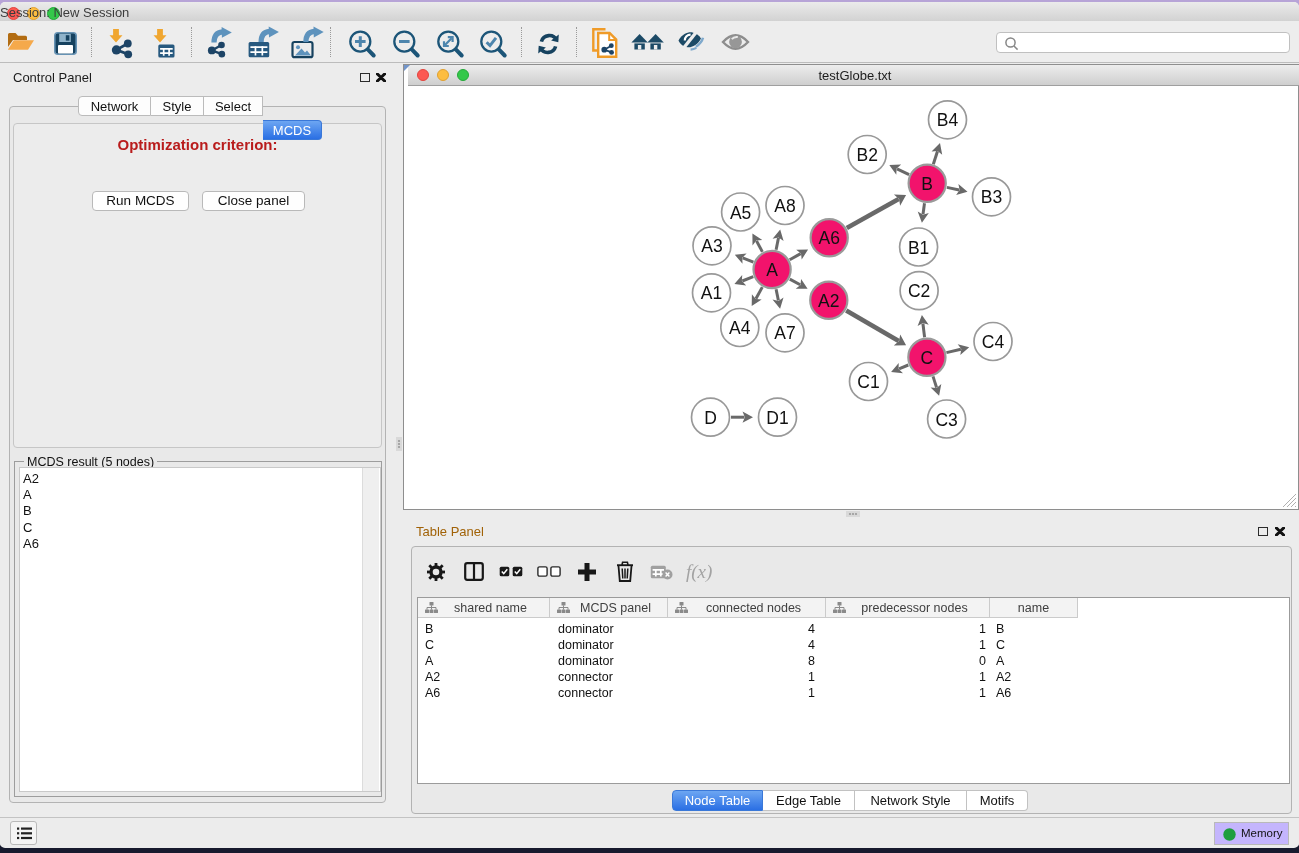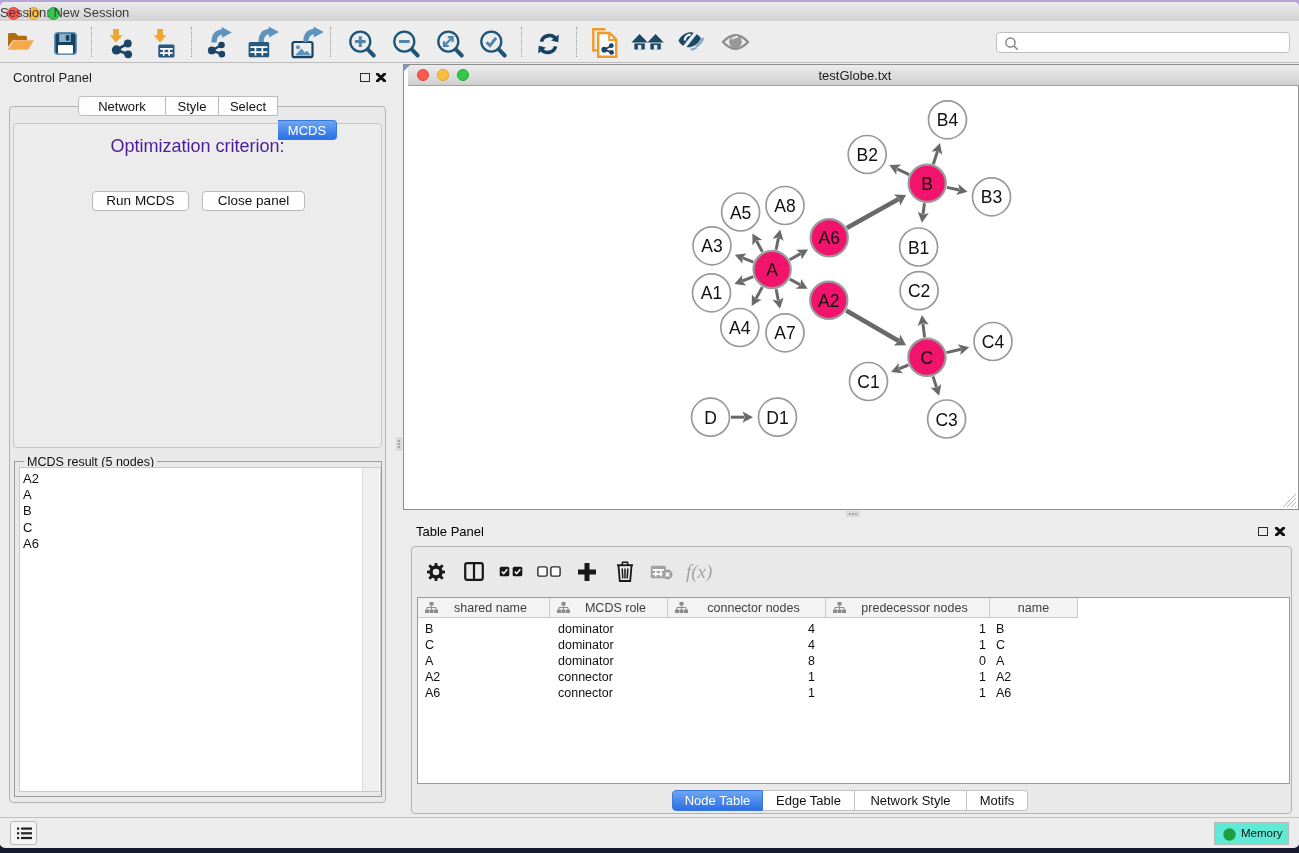--- a/index.html
+++ b/index.html
@@ -19,21 +19,21 @@
 
 #cp-title { left:13px; top:70px; font-size:13px; color:#1c1c1c; }
 .floaticon { width:10px; height:9px; border:1.6px solid #2b2b2b; background:transparent; }
 #cp-panel { left:9px; top:106px; width:377px; height:697px; background:#e9e9e9; border:1px solid #b3b3b3; border-radius:4px; }
 .tabbar { height:20px; display:flex; }
 .tab { height:20px; line-height:19px; font-size:13px; color:#111; text-align:center; background:#fdfdfd; border:1px solid #bbb; border-left:none; }
 .tab.first { border-left:1px solid #bbb; border-radius:4px 0 0 4px; }
 .tab.last { border-radius:0 4px 4px 0;margin-top:24px; }
 .tab.sel { background:linear-gradient(#6da6f2,#2a6fe4); color:#fff; border-color:#3a78d8; }
 #optpanel { left:13px; top:123px; width:369px; height:325px; background:#ececec; border:1px solid #c6c6c6; border-radius:4px; }
-#optlabel { left:0; top:136px; width:395px; text-align:center; font-size:18px; color:#4c1d95; }
+#optlabel { left:0; top:136px; width:395px; text-align:center; font-size:15px; color:#b91c1c;font-weight:bold; }
 #dropdown { left:43px; top:157px; width:310px; height:21px; background:#fff; border:1px solid #b5b5b5; border-radius:5px; }
 #dropdown .txt { left:12px; top:2px; font-size:13.5px; color:#111; }
 #dropdown .step { right:-1px; top:-1px; width:17px; height:21px; border-radius:0 5px 5px 0; background:linear-gradient(#6ba4f5,#2263dd); }
 .btn { height:20px; background:#fefefe; border:1px solid #b9b9b9; border-radius:4px; font-size:13.5px; color:#111; text-align:center; line-height:18px; }
 #mcdsbox { left:14px; top:461px; width:368px; height:336px; border:1px solid #9d9d9d; background:#e9e9e9; }
 #mcdslegend { left:24px; top:455px; background:#e9e9e9; padding:0 3px; font-size:12.5px; color:#111; }
 #mcdslist { left:19px; top:467px; width:362px; height:325px; background:#fff; border:1px solid #c9c9c9; font-size:13px; color:#111; }
 #mcdslist { padding-top:3px; } #mcdslist div { padding-left:3px; height:16.2px; line-height:16.2px; }
 #mcdsscroll { left:362px; top:468px; width:17px; height:323px; background:#efefef; border-left:1px solid #dcdcdc; }
 
@@ -44,21 +44,21 @@
 
 #tp-title { left:416px; top:524px; font-size:13px; color:#1c1c1c; }
 #tp-panel { left:411px; top:546px; width:881px; height:268px; background:#e9e9e9; border:1px solid #b3b3b3; border-radius:4px; }
 #tbl { left:417px; top:597px; width:873px; height:187px; background:#fff; border:1px solid #9b9b9b; }
 .th { top:0; height:20px; background:#f3f3f3; border-right:1px solid #cbcbcb; border-bottom:1px solid #cbcbcb; font-size:12.5px; color:#404040; text-align:center; line-height:20px; }
 .td { font-size:12.5px; color:#111; height:16px; line-height:16px; }
 
 .btab { top:790px; height:21px; line-height:20px; font-size:13px; text-align:center; background:#fff; border:1px solid #c2c2c2; border-left:none; color:#111; }
 
 #statusbar { left:0; top:817px; width:1299px; height:29px; background:#ececec; border-top:1px solid #c3c3c3; }
-#memorybtn { left:1214px; top:822px; width:75px; height:23px; background:#5eead4; border:1px solid #b9b9b9; font-size:11.5px; color:#111; }
+#memorybtn { left:1214px; top:822px; width:75px; height:23px; background:#c4b5fd; border:1px solid #b9b9b9; font-size:11.5px; color:#111; }
 #listbtn { left:10px; top:821px; width:27px; height:24px; background:#f4f4f4; border:1px solid #b9b9b9; border-radius:3px; }
 </style></head><body>
 <div class="abs" id="deskTop"></div>
 <div class="abs" id="mainwin">
 <div class="abs" style="left:0;top:-2px;width:1299px;height:853px">
 
 <div class="abs" id="titlebar">
  <div class="abs tl" style="left:7px; background:#fc5852; border:0.5px solid #e2443e;"></div>
  <div class="abs tl" style="left:27px; background:#fdbd40; border:0.5px solid #e0a030;"></div>
  <div class="abs tl" style="left:47px; background:#34c84a; border:0.5px solid #24a939;"></div>
@@ -211,21 +211,21 @@
 </div>
       <div class="abs" id="cp-title" style="left:13px;top:70px;font-size:13px;color:#1c1c1c">Control Panel</div>
 <div class="abs floaticon" style="left:360px;top:73px"></div>
 <svg class="abs" style="left:376px;top:73px" width="10" height="9" viewBox="0 0 10 9">
 <path d="M1.4 1 L8.6 8 M8.6 1 L1.4 8" stroke="#111" stroke-width="3" stroke-linecap="round"></path>
       </svg>
       <div class="abs" id="cp-panel"></div>
       <div class="abs" id="optpanel"></div>
       <div class="abs" id="optlabel">Optimization criterion:</div>
       <div class="abs tabbar" style="left:78px;top:96px">
-<div class="tab first" style="width:88px">Network</div>
+<div class="tab first" style="width:73px">Network</div>
 <div class="tab" style="width:53px">Style</div>
 <div class="tab" style="width:59px">Select</div>
 <div class="tab sel last" style="width:59px">MCDS</div>
 </div>
       <div class="abs btn" style="left:92px;top:191px;width:97px">Run MCDS</div>
 <div class="abs btn" style="left:202px;top:191px;width:103px">Close panel</div>
       <div class="abs" id="mcdsbox"></div>
 <div class="abs" id="mcdslegend">MCDS result (5 nodes)</div>
 <div class="abs" id="mcdslist">
         <div>A2</div>
@@ -325,21 +325,21 @@
 <text x="777.5" y="417.7" font-size="17.5" fill="#111" text-anchor="middle" dominant-baseline="central" font-family="Liberation Sans, sans-serif">D1</text>
 </svg>
 <svg class="abs" style="right:1px;bottom:1px" width="15" height="15" viewBox="0 0 15 15">
 <path d="M14 1 L1 14 M14 5 L5 14 M14 9 L9 14 M14 13 L13 14" stroke="#b0b0b0" stroke-width="1"></path>
         </svg>
 <path>
 </path></div>
 <svg class="abs" style="left:404px;top:65px" width="6" height="6" viewBox="0 0 6 6">
         <path d="M0 0 L6 0 L0 6 Z" fill="#7396cb"></path>
       </svg>
-<div class="abs" id="tp-title" style="left:416px;top:524px;font-size:13px;color:#000000">Table Panel</div>
+<div class="abs" id="tp-title" style="left:416px;top:524px;font-size:13px;color:#a16207">Table Panel</div>
 <div class="abs floaticon" style="left:1258px;top:527px"></div>
 <svg class="abs" style="left:1275px;top:527px" width="10" height="9" viewBox="0 0 10 9">
 <path d="M1.4 1 L8.6 8 M8.6 1 L1.4 8" stroke="#111" stroke-width="3" stroke-linecap="round"></path>
       </svg>
       <div class="abs" id="tp-panel"></div>
       <svg class="abs" style="left:427px;top:563px" width="18" height="18" viewBox="0 0 18 18">
         <circle cx="9" cy="9" r="5" fill="none" stroke="#181818" stroke-width="3.4"></circle>
         <rect x="7.6" y="-0.5" width="2.8" height="4.2" fill="#181818" transform="rotate(0 9 9)"></rect>
         <rect x="7.6" y="-0.5" width="2.8" height="4.2" fill="#181818" transform="rotate(45 9 9)"></rect>
         <rect x="7.6" y="-0.5" width="2.8" height="4.2" fill="#181818" transform="rotate(90 9 9)"></rect>
@@ -394,29 +394,29 @@
 <div class="abs" style="left:686px;top:561px;font-family:'Liberation Serif',serif;font-style:italic;font-size:19px;color:#a3a3a3">f(x)</div>
       <div class="abs" id="tbl">
         <div class="abs th" style="left:0px;width:132px;padding-left:14px">shared name</div>
         <svg class="abs" style="left:7px;top:4px" width="13" height="12" viewBox="0 0 13 12" fill="#8a8a8a">
 <rect x="4.5" y="0" width="4" height="3.4" rx="0.5"></rect>
 <rect x="0" y="7.6" width="4" height="3.4" rx="0.5"></rect>
 <rect x="4.5" y="7.6" width="4" height="3.4" rx="0.5"></rect>
 <rect x="9" y="7.6" width="4" height="3.4" rx="0.5"></rect>
 <path d="M2 7.6 L2 5.5 L11 5.5 L11 7.6 M6.5 3.4 L6.5 7.6" stroke="#8a8a8a" stroke-width="1" fill="none"></path>
         </svg>
-        <div class="abs th" style="left:132px;width:118px;padding-left:14px">MCDS role</div>
+        <div class="abs th" style="left:132px;width:118px;padding-left:14px">MCDS panel</div>
         <svg class="abs" style="left:139px;top:4px" width="13" height="12" viewBox="0 0 13 12" fill="#8a8a8a">
 <rect x="4.5" y="0" width="4" height="3.4" rx="0.5"></rect>
 <rect x="0" y="7.6" width="4" height="3.4" rx="0.5"></rect>
 <rect x="4.5" y="7.6" width="4" height="3.4" rx="0.5"></rect>
 <rect x="9" y="7.6" width="4" height="3.4" rx="0.5"></rect>
 <path d="M2 7.6 L2 5.5 L11 5.5 L11 7.6 M6.5 3.4 L6.5 7.6" stroke="#8a8a8a" stroke-width="1" fill="none"></path>
         </svg>
-        <div class="abs th" style="left:250px;width:158px;padding-left:14px">connector nodes</div>
+        <div class="abs th" style="left:250px;width:158px;padding-left:14px">connected nodes</div>
         <svg class="abs" style="left:257px;top:4px" width="13" height="12" viewBox="0 0 13 12" fill="#8a8a8a">
 <rect x="4.5" y="0" width="4" height="3.4" rx="0.5"></rect>
 <rect x="0" y="7.6" width="4" height="3.4" rx="0.5"></rect>
 <rect x="4.5" y="7.6" width="4" height="3.4" rx="0.5"></rect>
 <rect x="9" y="7.6" width="4" height="3.4" rx="0.5"></rect>
 <path d="M2 7.6 L2 5.5 L11 5.5 L11 7.6 M6.5 3.4 L6.5 7.6" stroke="#8a8a8a" stroke-width="1" fill="none"></path>
         </svg>
         <div class="abs th" style="left:408px;width:164px;padding-left:14px">predecessor nodes</div>
         <svg class="abs" style="left:415px;top:4px" width="13" height="12" viewBox="0 0 13 12" fill="#8a8a8a">
 <rect x="4.5" y="0" width="4" height="3.4" rx="0.5"></rect>

